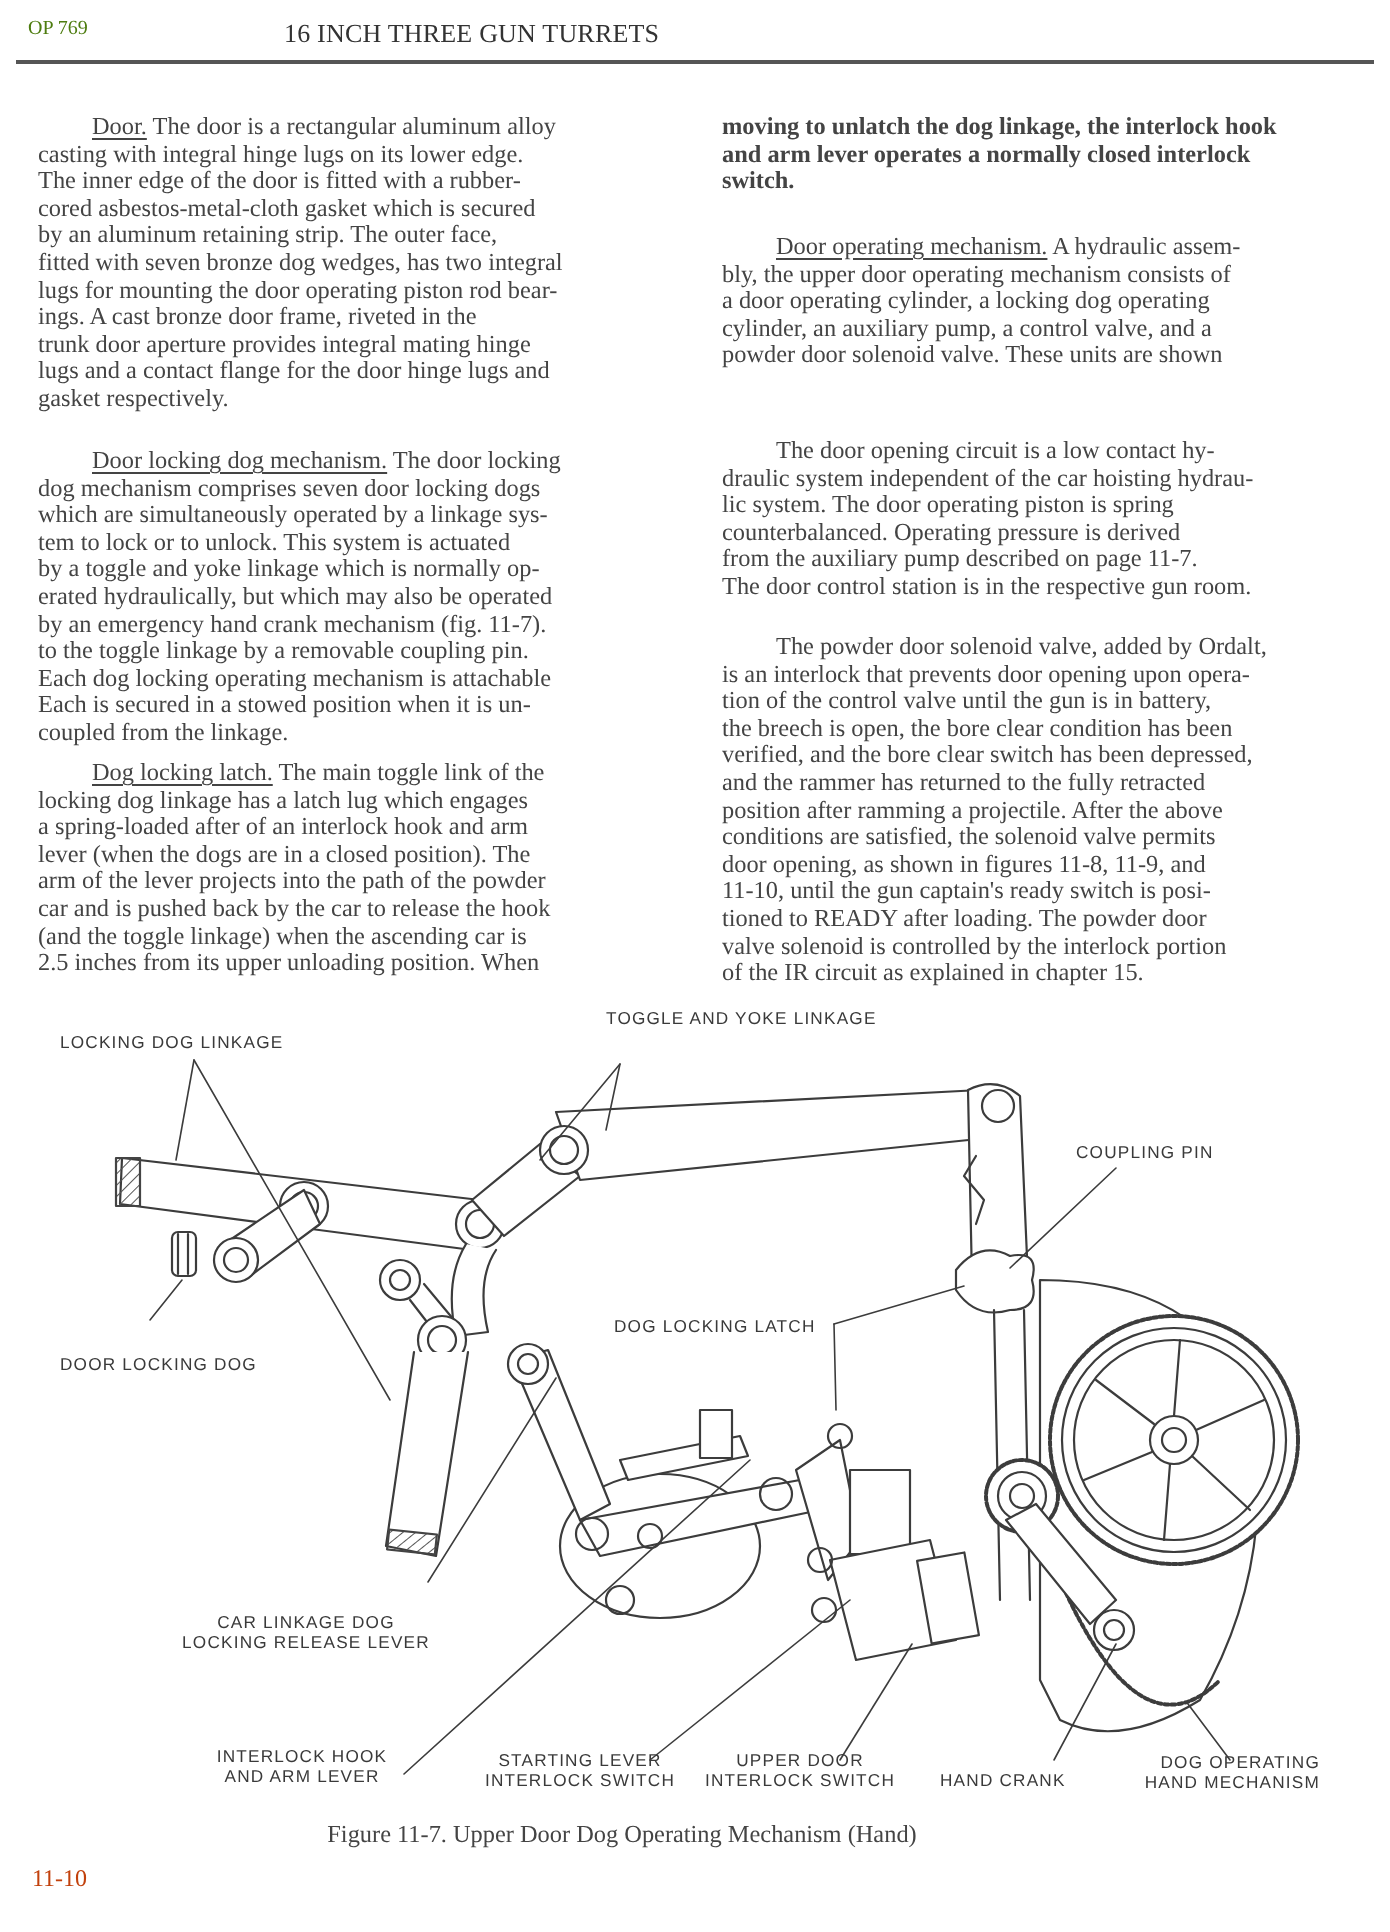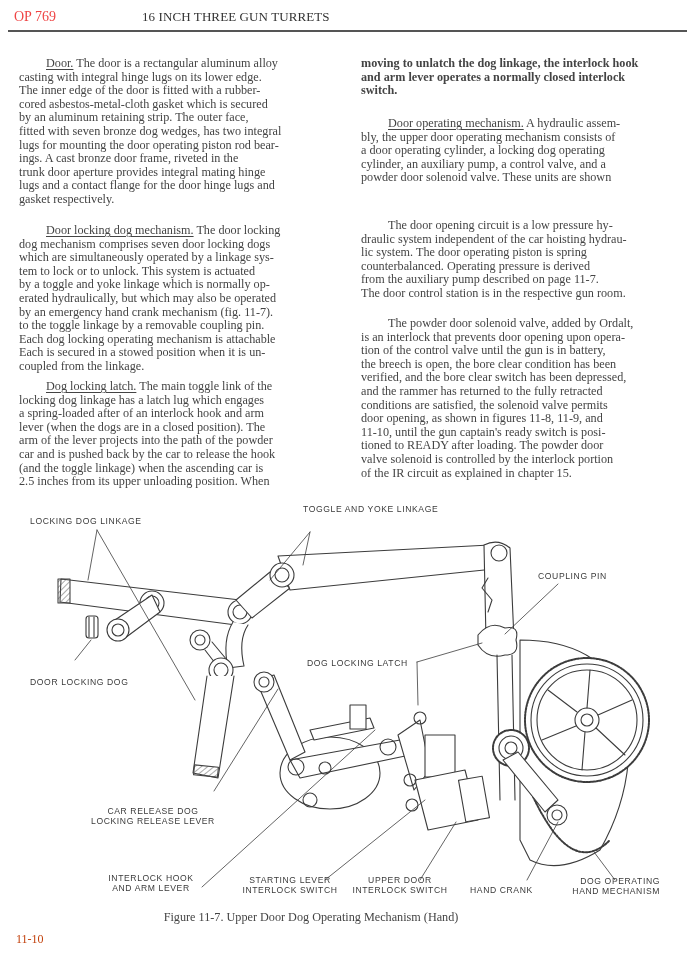--- a/index.html
+++ b/index.html
@@ -1,19 +1,19 @@
 <!DOCTYPE html>
 <html><head>
 <meta charset="utf-8">
 <style>
   html, body { margin: 0; padding: 0; background: #ffffff; }
   body { width: 695px; height: 966px; position: relative; overflow: hidden;
          font-family: "Liberation Serif", "DejaVu Serif", serif; color: #3a3a3a; }
   .hdr { position: absolute; top: 0; left: 0; width: 695px; height: 34px; }
-  .hdr .doc { position: absolute; left: 14px; top: 9px; font-size: 14px; color: #ef4444; }
+  .hdr .doc { position: absolute; left: 14px; top: 9px; font-size: 10px; color: #4d7c0f; }
   .hdr .ttl { position: absolute; left: 142px; top: 9px; font-size: 13px; color: #333; letter-spacing: 0.1px; }
   .hdr .rule { position: absolute; left: 8px; right: 8px; top: 30px; height: 1.5px; background: #555; }
 
   .col { position: absolute; font-size: 12.2px; line-height: 13.6px; color: #444; }
   .col p { margin: 0; text-align: left; }
   .u { text-decoration: underline; text-underline-offset: 2px; }
   .ln { display: block; white-space: nowrap; }
 
   .lbl { position: absolute; font-family: "Liberation Sans", "DejaVu Sans", sans-serif;
          font-size: 8.6px; letter-spacing: 0.6px; color: #3a3a3a; white-space: nowrap; line-height: 10px; }
@@ -92,37 +92,38 @@
     <span class="ln" style="padding-left:27px;"><span class="u">Door operating mechanism.</span><span>  A hydraulic assem-</span></span>
     <span class="ln">bly, the upper door operating mechanism consists of</span>
     <span class="ln">a door operating cylinder, a locking dog operating</span>
     <span class="ln">cylinder, an auxiliary pump, a control valve, and a</span>
     <span class="ln">powder door solenoid valve.  These units are shown</span>
   </p>
 </div>
 
 <div class="col" style="left:361px; top:219px; width:330px;">
   <p>
-    <span class="ln" style="padding-left:27px;">The door opening circuit is a low pressure hy-</span>
+    <span class="ln" style="padding-left:27px;">The door opening circuit is a low contact hy-</span>
     <span class="ln">draulic system independent of the car hoisting hydrau-</span>
     <span class="ln">lic system.  The door operating piston is spring</span>
     <span class="ln">counterbalanced.  Operating pressure is derived</span>
     <span class="ln">from the auxiliary pump described on page 11-7.</span>
     <span class="ln">The door control station is in the respective gun room.</span>
   </p>
 </div>
 
 <div class="col" style="left:361px; top:317px; width:330px;">
   <p>
     <span class="ln" style="padding-left:27px;">The powder door solenoid valve, added by Ordalt,</span>
     <span class="ln">is an interlock that prevents door opening upon opera-</span>
     <span class="ln">tion of the control valve until the gun is in battery,</span>
     <span class="ln">the breech is open, the bore clear condition has been</span>
     <span class="ln">verified, and the bore clear switch has been depressed,</span>
     <span class="ln">and the rammer has returned to the fully retracted</span>
+    <span class="ln">position after ramming a projectile.  After the above</span>
     <span class="ln">conditions are satisfied, the solenoid valve permits</span>
     <span class="ln">door opening, as shown in figures 11-8, 11-9, and</span>
     <span class="ln">11-10, until the gun captain's ready switch is posi-</span>
     <span class="ln">tioned to READY after loading.  The powder door</span>
     <span class="ln">valve solenoid is controlled by the interlock portion</span>
     <span class="ln">of the IR circuit as explained in chapter 15.</span>
   </p>
 </div>
 
 <svg class="fig" width="695" height="405" viewBox="0 500 695 405" fill="none" stroke="#3c3c3c" stroke-width="1.1" stroke-linejoin="round" stroke-linecap="round">
@@ -240,21 +241,21 @@
     <line x1="615" y1="880" x2="594" y2="852"></line>
   </g>
 </svg>
 
 <div class="lbl" style="left:30px; top:516px;">LOCKING DOG LINKAGE</div>
 <div class="lbl" style="left:303px; top:504px;">TOGGLE AND YOKE LINKAGE</div>
 <div class="lbl" style="left:538px; top:571px;">COUPLING PIN</div>
 <div class="lbl" style="left:307px; top:658px;">DOG LOCKING LATCH</div>
 <div class="lbl" style="left:30px; top:677px;">DOOR LOCKING DOG</div>
 <div class="lbl c" style="left:90px; top:806px; width:126px;">
-  <span class="ln">CAR RELEASE DOG</span>
+  <span class="ln">CAR LINKAGE DOG</span>
   <span class="ln">LOCKING RELEASE LEVER</span>
 </div>
 <div class="lbl c" style="left:105px; top:873px; width:92px;">
   <span class="ln">INTERLOCK HOOK</span>
   <span class="ln">AND ARM LEVER</span>
 </div>
 <div class="lbl c" style="left:242px; top:875px; width:96px;">
   <span class="ln">STARTING LEVER</span>
   <span class="ln">INTERLOCK SWITCH</span>
 </div>

